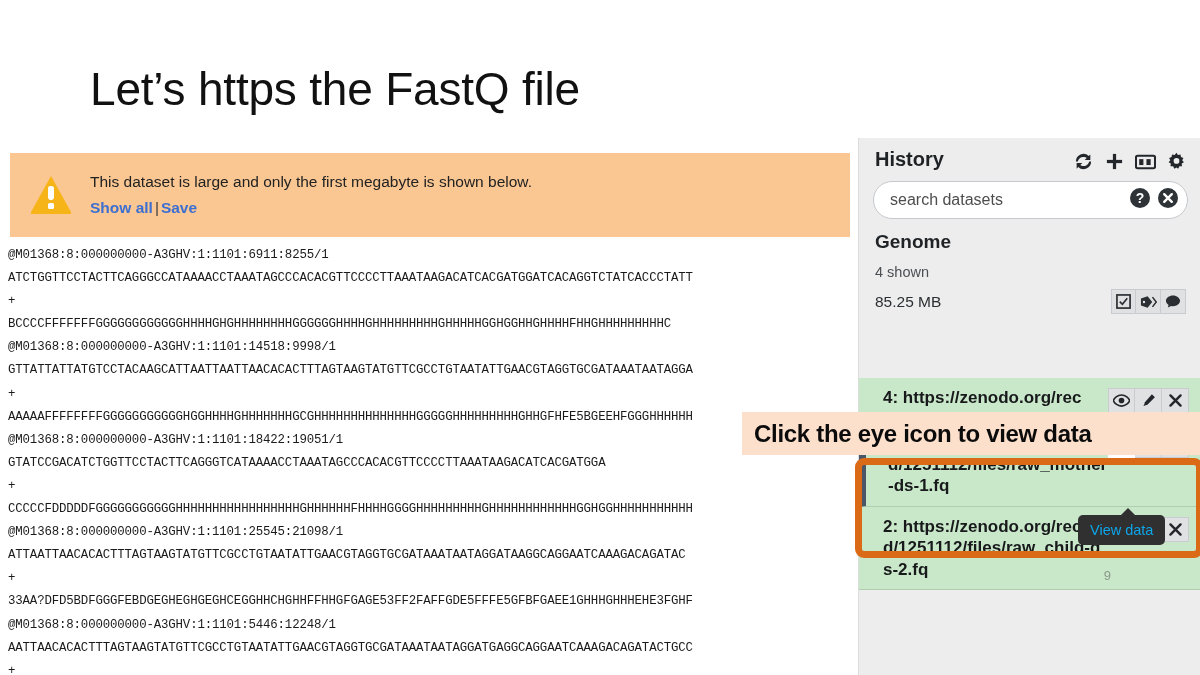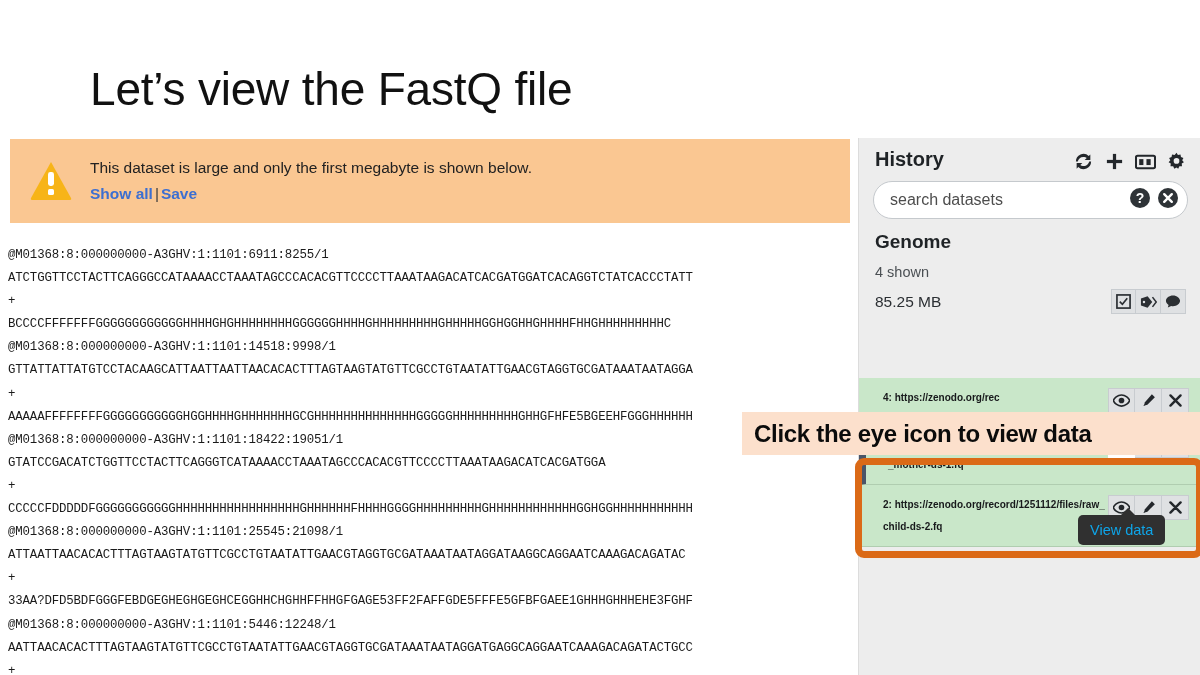--- a/index.html
+++ b/index.html
@@ -25,21 +25,21 @@
   
   .preview-pane {
     position: absolute;
     left: 0; top: 138px;
     width: 858px; height: 537px;
     background: #ffffff;
     overflow: hidden;
   }
   .warn-banner {
     position: absolute;
-    left: 10px; top: 1px;
+    left: 10px; top: 15px;
     width: 840px; height: 84px;
     background: #fac792;
     display: flex;
     align-items: center;
     padding-left: 18px;
   }
   .warn-icon {
     width: 46px; height: 44px;
     flex: 0 0 46px;
     margin-right: 16px;
@@ -135,21 +135,21 @@
   .ds-item {
     position: relative;
     background: #c9e7c9;
     border-bottom: 1px solid #b0cdb0;
     padding: 9px 12px 9px 24px;
     min-height: 42px;
   }
   .ds-row { display: flex; align-items: flex-start; }
   .ds-label {
     flex: 1 1 auto;
-    font-size: 10px; font-weight: bold; color: #17191b;
+    font-size: 17px; font-weight: bold; color: #17191b;
     line-height: 21.5px;
     word-break: break-all;
   }
   .ds-btns { display: flex; flex: 0 0 auto; margin-top: 1px; }
   .ds-btn {
     width: 27px; height: 25px;
     background: #dfe1e3;
     border: 1px solid #c8ccd0;
     display: flex; align-items: center; justify-content: center;
     cursor: pointer;
@@ -212,21 +212,21 @@
     border-left: 8px solid transparent;
     border-right: 8px solid transparent;
     border-bottom: 8px solid #303030;
   }
 </style>
 </head>
 <body>
 
 <div id="root">
 
-  <div class="slide-title">Let’s view the FastQ file</div>
+  <div class="slide-title">Let’s https the FastQ file</div>
 
   <div class="preview-pane">
 
     <div class="warn-banner">
       <div class="warn-icon">
         <svg width="44" height="42" viewBox="0 0 44 42">
           <path d="M22 2 L42 38 Q43 40 40 40 L4 40 Q1 40 2 38 Z" fill="#f7b418"></path>
           <rect x="19" y="12" width="6" height="14" rx="2.4" fill="#ffffff"></rect>
           <rect x="19" y="29" width="6" height="6" rx="1.6" fill="#ffffff"></rect>
         </svg>

